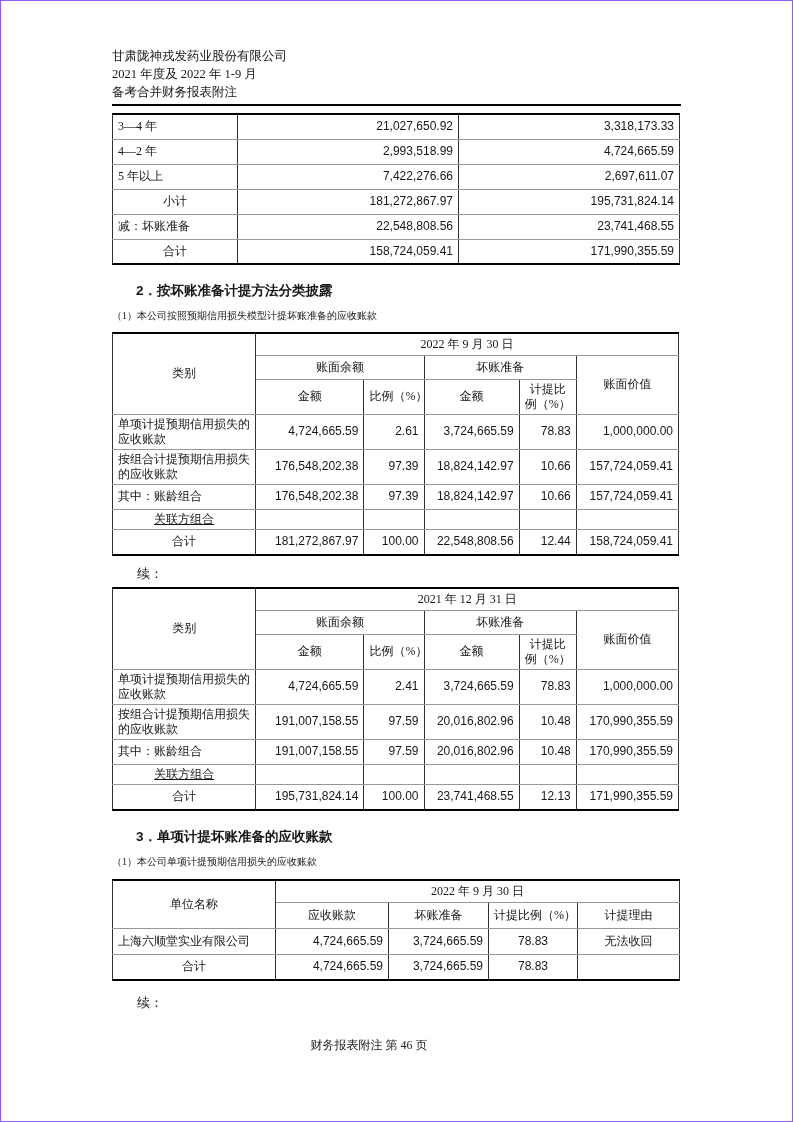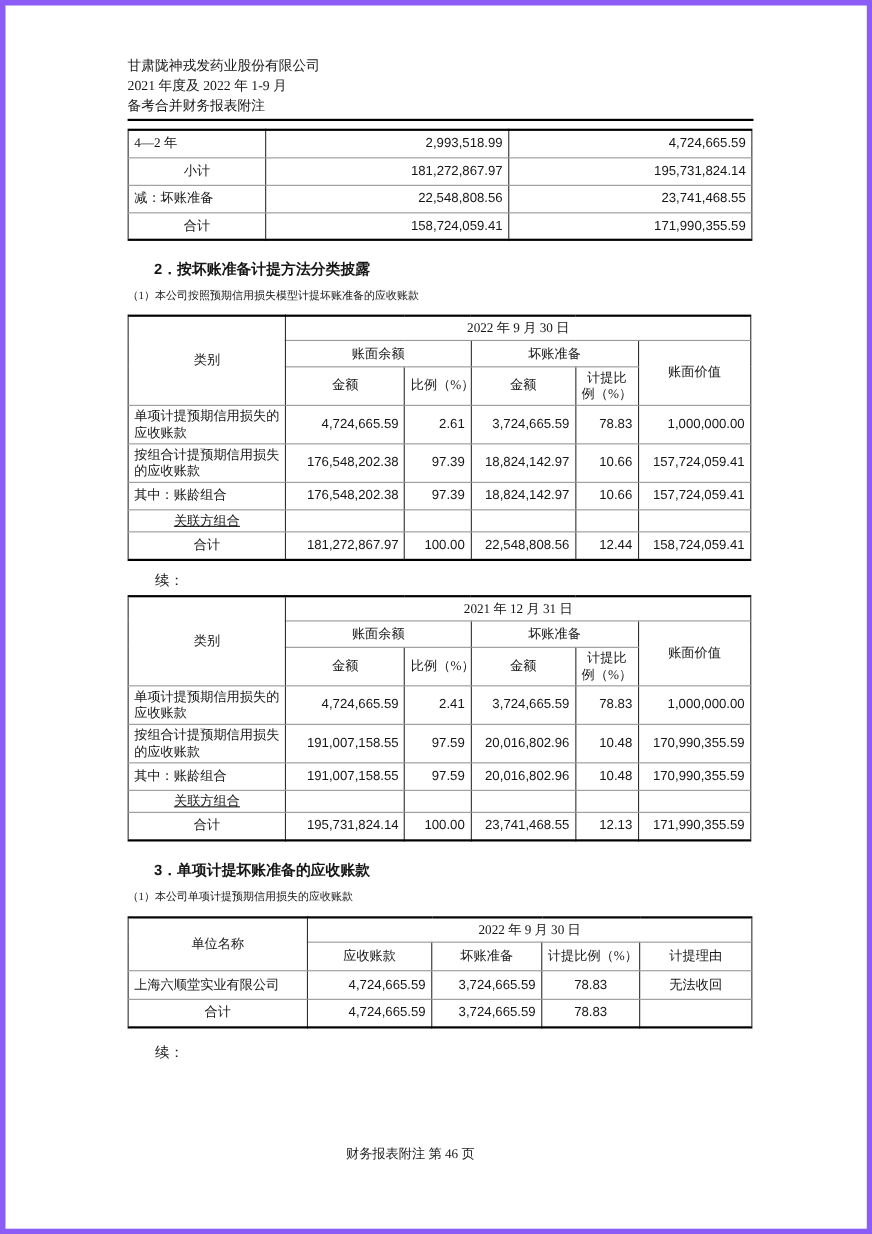--- a/index.html
+++ b/index.html
@@ -6,21 +6,21 @@
   html, body { width: 793px; height: 1122px; }
   body {
     background: #ffffff;
     font-family: "Liberation Serif", "DejaVu Serif", serif;
     color: #161616;
     position: relative;
   }
   .page {
     position: absolute;
     inset: 0;
-    border: 5px solid #8b5cf6;
+    border: 1px solid #8b5cf6;
     overflow: hidden;
   }
   .content { margin-left: 111px; width: 569px; padding-top: 46px; }
 
   .doc-header .hline { font-size: 12.5px; line-height: 18px; white-space: nowrap; }
   .rule { border-bottom: 2px solid #000; margin-top: 3px; width: 569px; }
 
   table { border-collapse: collapse; table-layout: fixed; }
   .tbl {
     width: 567px;
@@ -102,23 +102,33 @@
     <div class="rule"></div>
 
     <table class="tbl t1">
       <colgroup>
           <col style="width:125px">
           <col style="width:221px">
           <col style="width:221px">
         </colgroup>
       <tbody>
       <tr>
+        <td class="al">3—4 年</td>
+        <td class="num">21,027,650.92</td>
+        <td class="num">3,318,173.33</td>
+      </tr>
+      <tr>
         <td class="al">4—2 年</td>
         <td class="num">2,993,518.99</td>
         <td class="num">4,724,665.59</td>
+      </tr>
+      <tr>
+        <td class="al">5 年以上</td>
+        <td class="num">7,422,276.66</td>
+        <td class="num">2,697,611.07</td>
       </tr>
       <tr>
         <td class="ac">小计</td>
         <td class="num">181,272,867.97</td>
         <td class="num">195,731,824.14</td>
       </tr>
       <tr>
         <td class="al">减：坏账准备</td>
         <td class="num">22,548,808.56</td>
         <td class="num">23,741,468.55</td>

